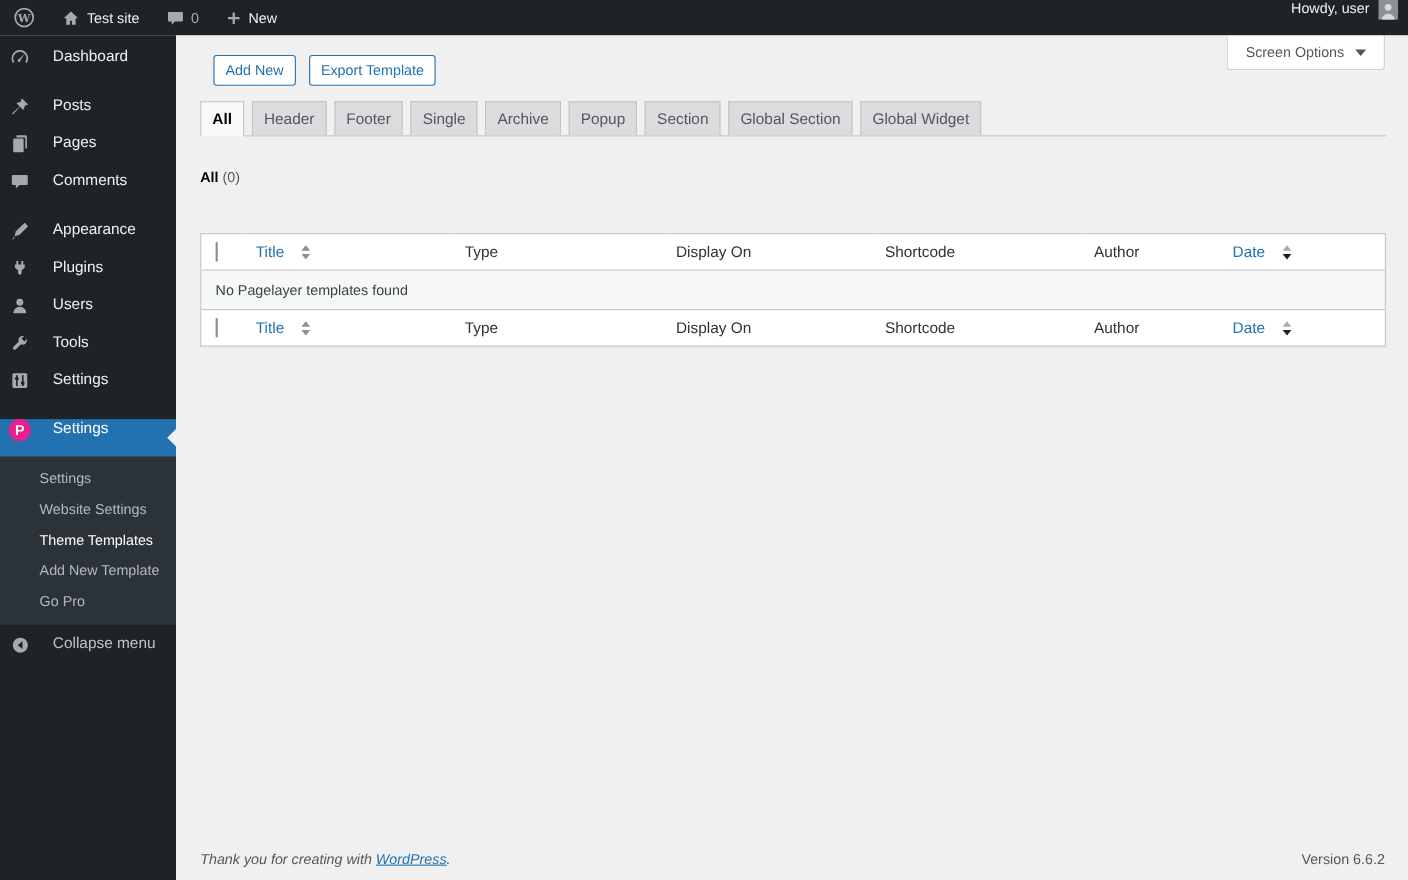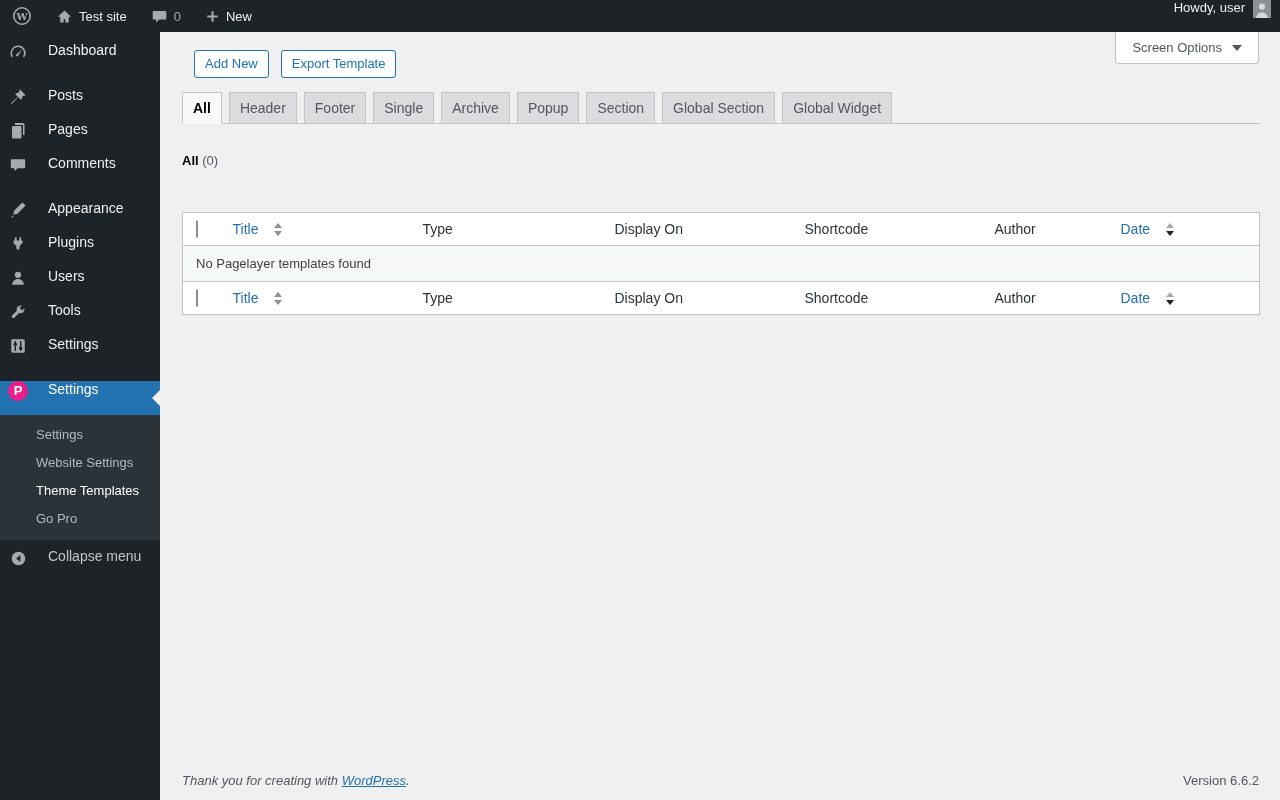--- a/index.html
+++ b/index.html
@@ -253,20 +253,21 @@
     <div class="menu-item active">
       <span class="mi-icon">
         <span class="pl-icon">P</span>
       </span>
       <span>Settings</span>
     </div>
     <div class="submenu">
       <div class="submenu-item">Settings</div>
       <div class="submenu-item">Website Settings</div>
       <div class="submenu-item current">Theme Templates</div>
+      <div class="submenu-item">Add New Template</div>
       <div class="submenu-item">Go Pro</div>
     </div>
     <div class="menu-item collapse-item">
       <span class="mi-icon">
         <svg width="17" height="17" viewBox="0 0 20 20">
           <circle cx="10" cy="10" r="8" fill="#a7aaad"></circle>
           <path d="M12.2 5.8 7.2 10l5 4.2z" fill="#1d2327"></path>
         </svg>
       </span>
       <span>Collapse menu</span>

